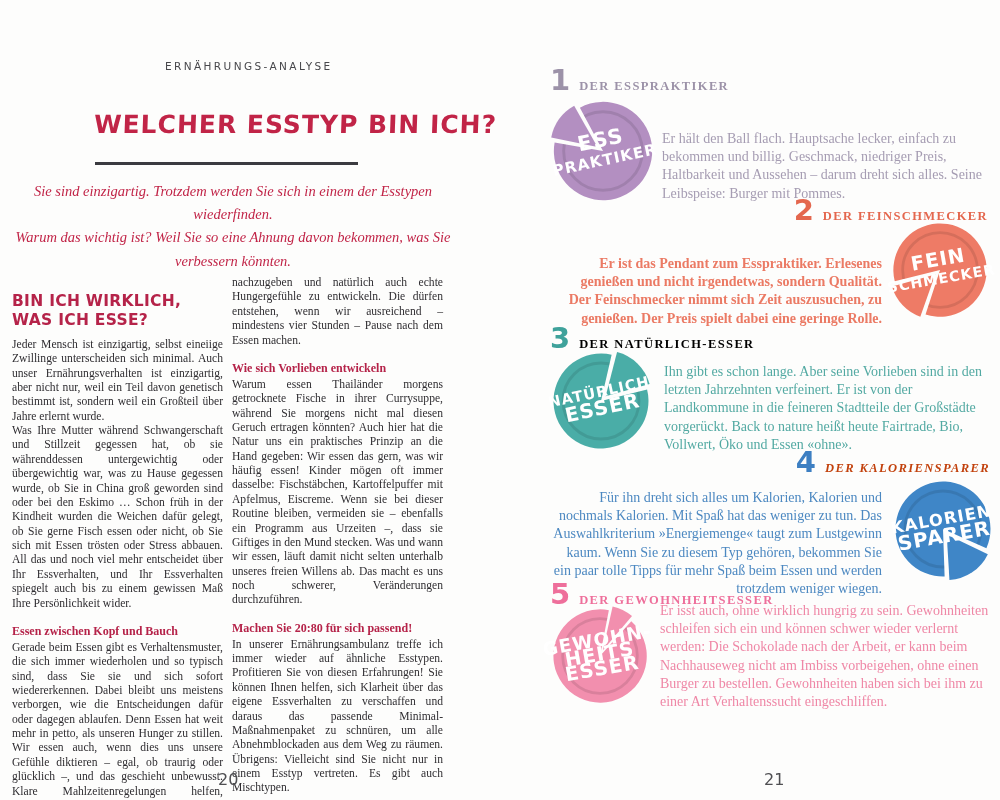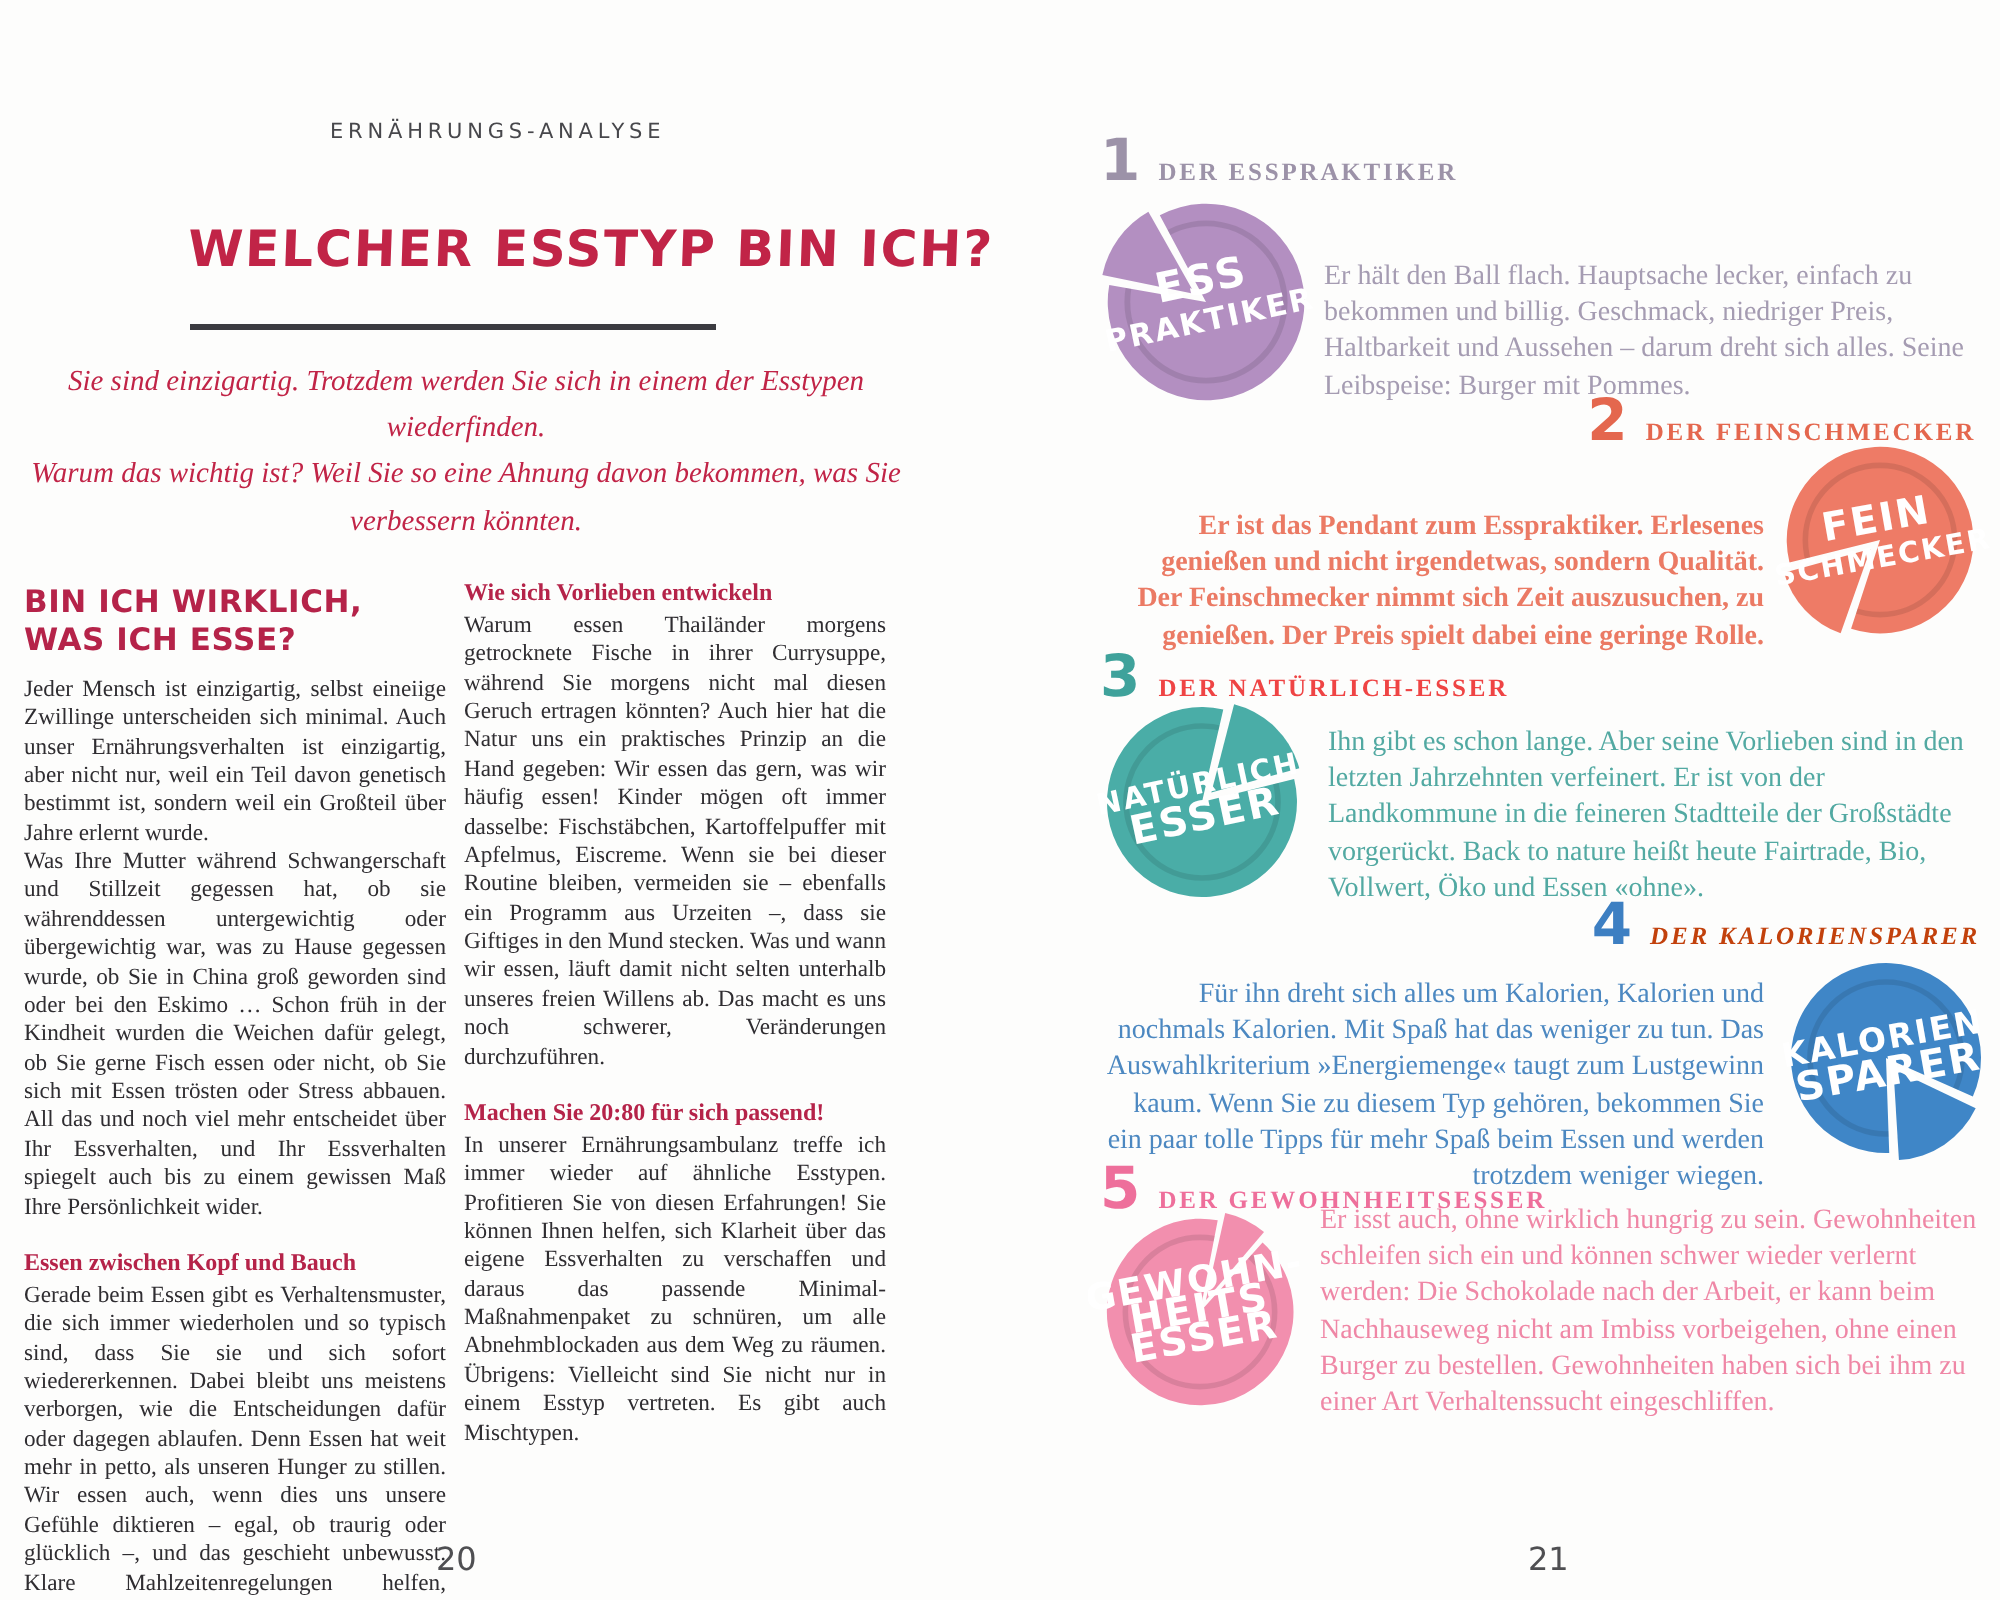--- a/index.html
+++ b/index.html
@@ -65,20 +65,21 @@
     <h2 class="colhead">
       <span>BIN ICH WIRKLICH,</span><br>
       <span>WAS ICH ESSE?</span>
     </h2>
   <p>Jeder Mensch ist einzigartig, selbst eineiige Zwillinge unterscheiden sich minimal. Auch unser Ernährungsverhalten ist einzigartig, aber nicht nur, weil ein Teil davon genetisch bestimmt ist, sondern weil ein Großteil über Jahre erlernt wurde.</p>
       <p>Was Ihre Mutter während Schwangerschaft und Stillzeit gegessen hat, ob sie währenddessen untergewichtig oder übergewichtig war, was zu Hause gegessen wurde, ob Sie in China groß geworden sind oder bei den Eskimo … Schon früh in der Kindheit wurden die Weichen dafür gelegt, ob Sie gerne Fisch essen oder nicht, ob Sie sich mit Essen trösten oder Stress abbauen. All das und noch viel mehr entscheidet über Ihr Essverhalten, und Ihr Essverhalten spiegelt auch bis zu einem gewissen Maß Ihre Persönlichkeit wider.</p>
       <h3>Essen zwischen Kopf und Bauch</h3>
       <p>Gerade beim Essen gibt es Verhaltensmuster, die sich immer wiederholen und so typisch sind, dass Sie sie und sich sofort wiedererkennen. Dabei bleibt uns meistens verborgen, wie die Entscheidungen dafür oder dagegen ablaufen. Denn Essen hat weit mehr in petto, als unseren Hunger zu stillen. Wir essen auch, wenn dies uns unsere Gefühle diktieren – egal, ob traurig oder glücklich –, und das geschieht unbewusst. Klare Mahlzeitenregelungen helfen, womöglich dickmachenden Gefühlen</p>
     </div>
   <div class="col col2" id="col2">
+      <p>nachzugeben und natürlich auch echte Hungergefühle zu entwickeln. Die dürfen entstehen, wenn wir ausreichend – mindestens vier Stunden – Pause nach dem Essen machen.</p>
       <h3>Wie sich Vorlieben entwickeln</h3>
       <p>Warum essen Thailänder morgens getrocknete Fische in ihrer Currysuppe, während Sie morgens nicht mal diesen Geruch ertragen könnten? Auch hier hat die Natur uns ein praktisches Prinzip an die Hand gegeben: Wir essen das gern, was wir häufig essen! Kinder mögen oft immer dasselbe: Fischstäbchen, Kartoffelpuffer mit Apfelmus, Eiscreme. Wenn sie bei dieser Routine bleiben, vermeiden sie – ebenfalls ein Programm aus Urzeiten –, dass sie Giftiges in den Mund stecken. Was und wann wir essen, läuft damit nicht selten unterhalb unseres freien Willens ab. Das macht es uns noch schwerer, Veränderungen durchzuführen.</p>
       <h3>Machen Sie 20:80 für sich passend!</h3>
       <p>In unserer Ernährungsambulanz treffe ich immer wieder auf ähnliche Esstypen. Profitieren Sie von diesen Erfahrungen! Sie können Ihnen helfen, sich Klarheit über das eigene Essverhalten zu verschaffen und daraus das passende Minimal-Maßnahmenpaket zu schnüren, um alle Abnehmblockaden aus dem Weg zu räumen. Übrigens: Vielleicht sind Sie nicht nur in einem Esstyp vertreten. Es gibt auch Mischtypen.</p>
     </div>
 
   <div class="pagenum pn-left">20</div>
 
   <section class="typ s1">
     <div class="sec-head">
@@ -122,21 +123,21 @@
          <text text-anchor="middle" fill="#ffffff" font-family="DejaVu Sans, Liberation Sans, sans-serif" font-weight="bold" letter-spacing="1.2"><tspan x="60" y="55.5" font-size="21.0">FEIN</tspan><tspan x="60" y="74.5" font-size="15.4">SCHMECKER</tspan></text>
        </g>
      </svg>
       </div>
     <p class="sec-text" style="color: rgb(235, 122, 100);">Er ist das Pendant zum Esspraktiker. Erlesenes genießen und nicht irgendetwas, sondern Qualität. Der Feinschmecker nimmt sich Zeit auszusuchen, zu genießen. Der Preis spielt dabei eine geringe Rolle.</p>
   </section>
 
   <section class="typ s3">
     <div class="sec-head">
       <span class="num" style="color: rgb(63, 162, 155);">3</span>
-      <span class="lab" style="color: #ef4444;">DER NATÜRLICH-ESSER</span>
+      <span class="lab" style="color: #000000;">DER NATÜRLICH-ESSER</span>
     </div>
     <div class="badge">
         <svg viewBox="0 0 120 120" xmlns="http://www.w3.org/2000/svg">
        <defs>
             <clipPath id="bclip2">
               <path d="M60,60 L108.5,47.9 A50,50 0 1 1 71.2,11.3 Z"></path>
             </clipPath>
           </defs>
        <path d="M60,60 L108.5,47.9 A50,50 0 1 1 71.2,11.3 Z" fill="#4aada7"></path>
        <path d="M64.90636485009895,55.00724685592073 L76.9,8.5 A48,48 0 0 1 111.2,42.2 Z" fill="#4aada7"></path>

